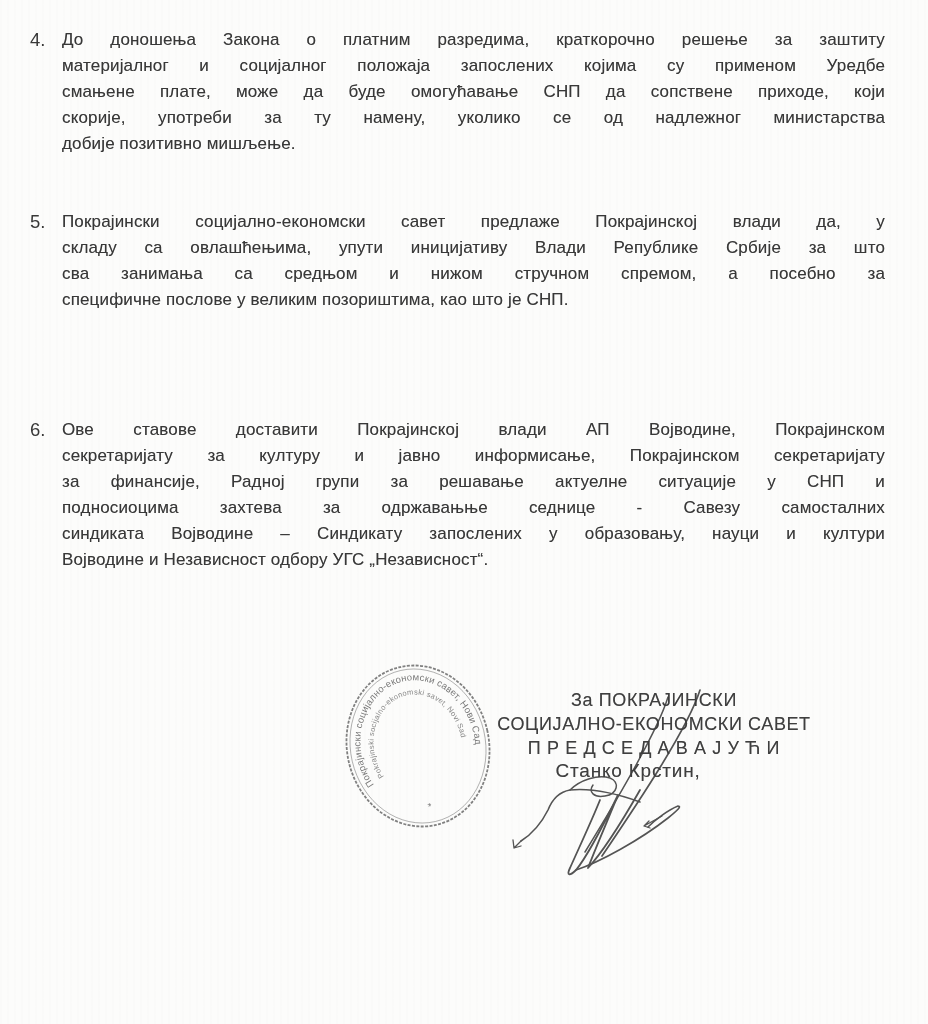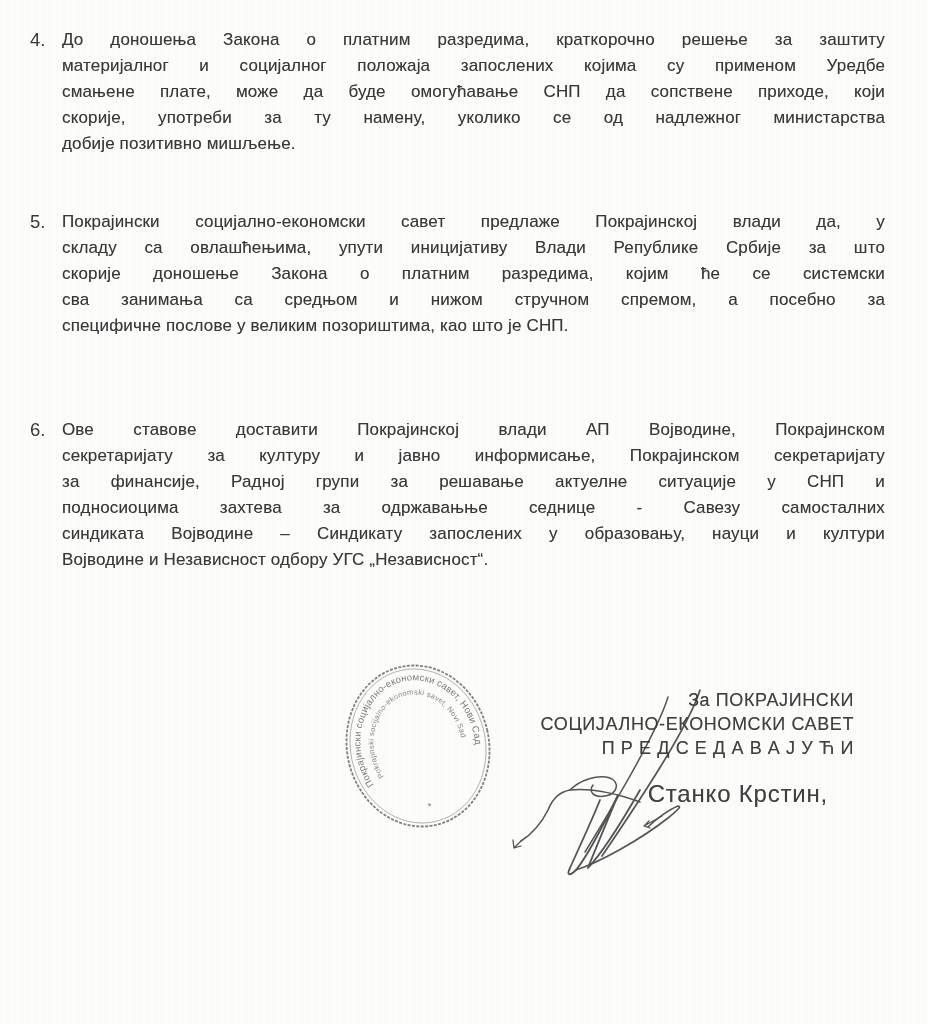--- a/index.html
+++ b/index.html
@@ -20,23 +20,23 @@
     letter-spacing:0.15px;
     text-align:justify;text-align-last:justify;
     text-shadow:0 0 0.5px rgba(56,56,56,0.45);
     white-space:normal;
   }
   .line.last{text-align:justify;text-align-last:left;}
   .item4{top:27px;}
   .item5{top:209px;}
   .item6{top:417px;}
 
-  .sig-block{position:absolute;left:454px;top:688px;width:400px;text-align:right;color:#3f3f3f;}
+  .sig-block{position:absolute;left:454px;top:688px;width:400px;text-align:center;color:#3f3f3f;}
   .sig-line{font-size:18px;line-height:24px;letter-spacing:0.6px;text-shadow:0 0 0.5px rgba(60,60,60,0.45);}
-  .sig-name{font-size:24px;margin-top:20px;position:relative;left:-26px;letter-spacing:0.8px;
+  .sig-name{font-size:19px;position:relative;left:-26px;letter-spacing:0.8px;
             text-shadow:0 0 0.5px rgba(60,60,60,0.4);}
 
   .stamp{position:absolute;left:343px;top:661px;transform:rotate(-13deg);}
   .stamp text{font-family:"Liberation Sans", sans-serif;}
   .signature{position:absolute;left:450px;top:672px;}
 </style>
 </head>
 <body>
 
 <div class="page">
@@ -50,21 +50,20 @@
       <div class="line">скорије, употреби за ту намену, уколико се од надлежног министарства</div>
       <div class="line last">добије позитивно мишљење.</div>
     </div>
   </div>
 
   <div class="item item5">
     <div class="num">5.</div>
     <div class="ptext">
       <div class="line">Покрајински социјално-економски савет предлаже Покрајинској влади да, у</div>
       <div class="line">складу са овлашћењима,  упути иницијативу Влади Републике Србије за што</div>
-      <div class="line">скорије доношење Закона о платним разредима, којим ће се системски</div>
       <div class="line">сва занимања са средњом и нижом стручном спремом, а посебно за</div>
       <div class="line last">специфичне послове у великим позориштима, као што је СНП.</div>
     </div>
   </div>
 
   <div class="item item6">
     <div class="num">6.</div>
     <div class="ptext">
       <div class="line">Ове ставове доставити Покрајинској влади АП Војводине, Покрајинском</div>
       <div class="line">секретаријату за културу и јавно информисање, Покрајинском секретаријату</div>

